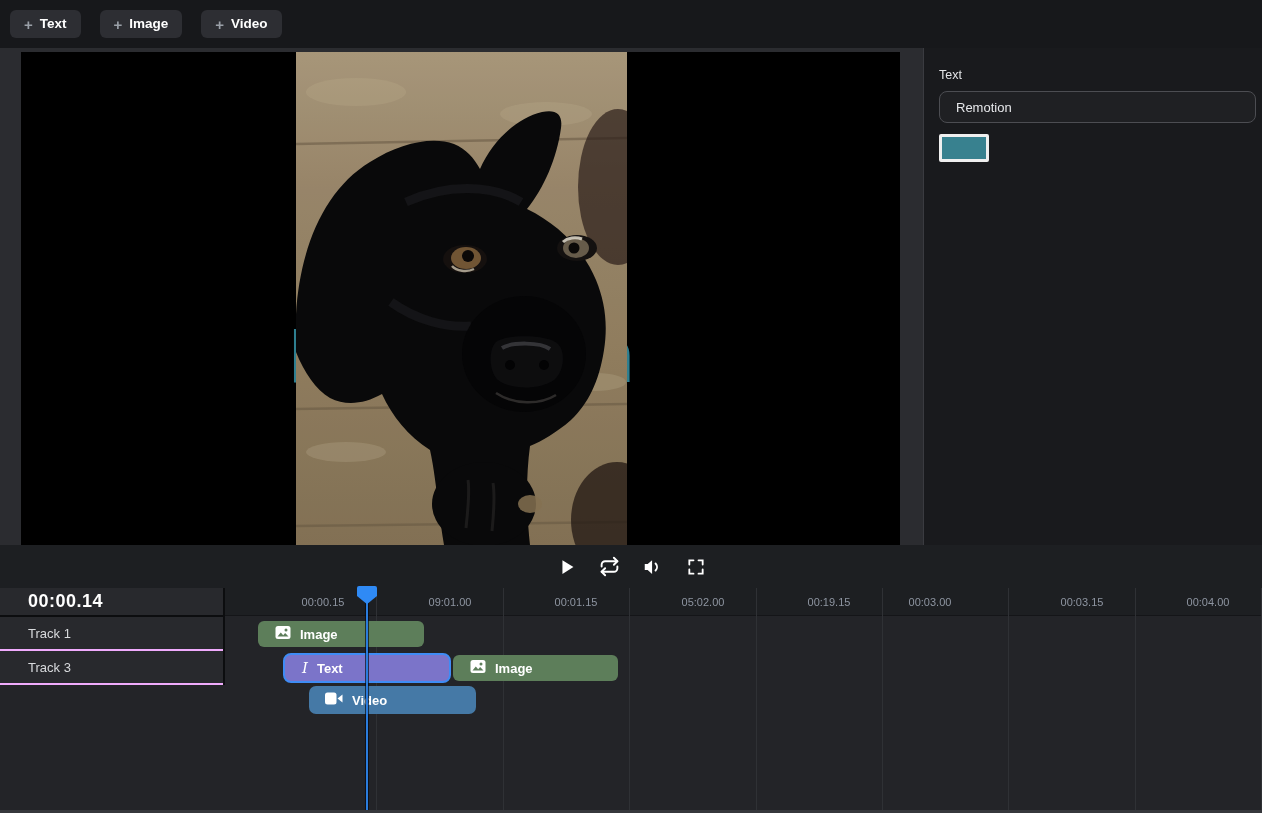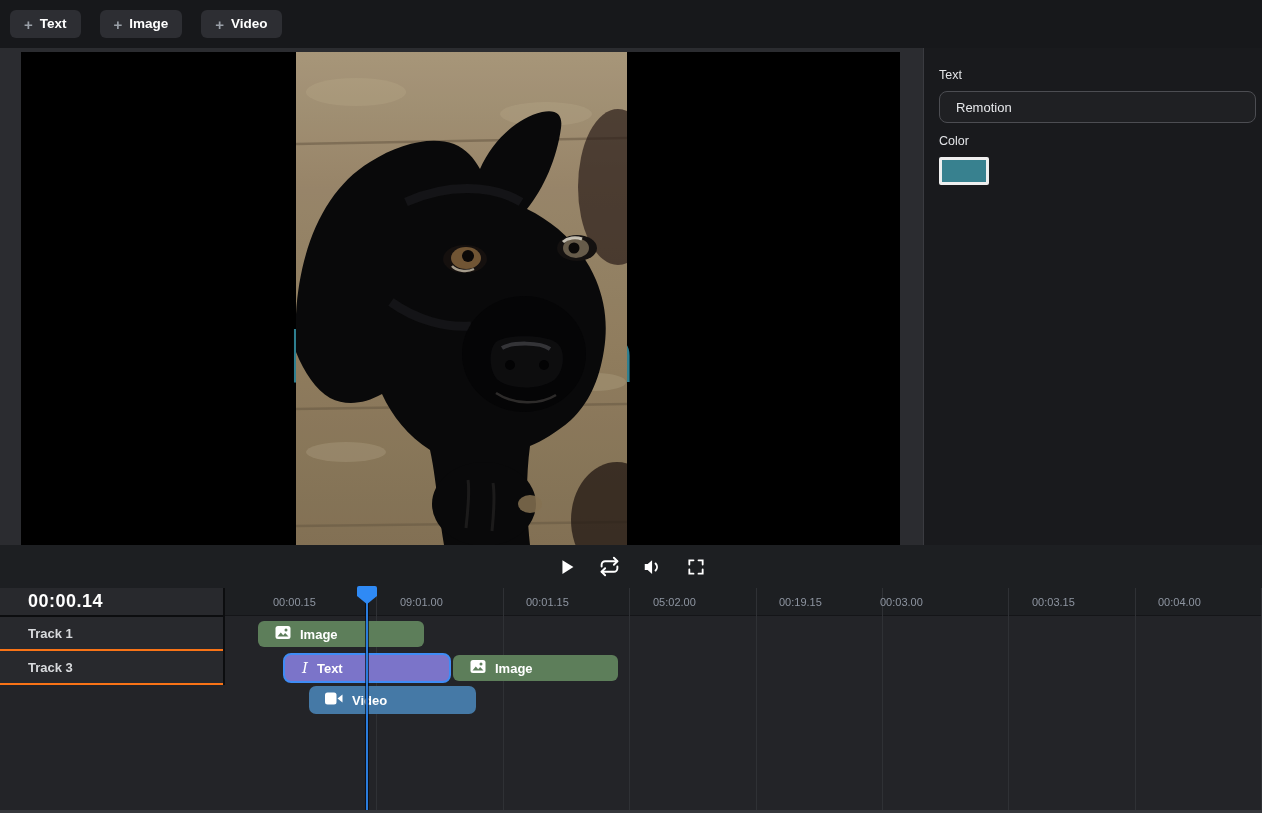--- a/index.html
+++ b/index.html
@@ -37,28 +37,28 @@
                display:flex; align-items:center; justify-content:center; gap:17px; }
   .pb-btn { width:26px; height:26px; background:transparent; border:none; display:flex; align-items:center;
             justify-content:center; cursor:pointer; }
   .pb-btn svg { display:block; }
 
   
   .timeline { position:absolute; left:0; top:588px; width:1262px; height:225px; background:#232428; }
   .ruler-strip { position:absolute; left:0; top:0; width:1262px; height:28px; background:#1d1f22;
                  border-bottom:1px solid #141518; }
   .gridline { position:absolute; top:0; bottom:3px; width:1px; background:#2f3135; }
-  .ruler-label { position:absolute; top:0; height:28px; line-height:28px; width:100px; text-align:left;
+  .ruler-label { position:absolute; top:0; height:28px; line-height:28px; width:100px; text-align:center;
                  color:#8e95a1; font-size:11px; }
 
   .tl-left { position:absolute; left:0; top:0; width:225px; border-right:2px solid #0c0d0f; z-index:5; }
   .tl-timecode { height:29px; background:#28292d; border-bottom:2px solid #0c0d0f; color:#fff;
                  font-size:18px; font-weight:700; letter-spacing:.5px; display:flex; align-items:center; padding-left:28px; }
-  .tl-track { height:34px; background:#28292d; border-bottom:2px solid #f97316; color:#d8dadd;
-              font-size:13px; display:flex; align-items:center; padding-left:28px;font-weight:bold; }
+  .tl-track { height:34px; background:#28292d; border-bottom:2px solid #f0abfc; color:#d8dadd;
+              font-size:13px; display:flex; align-items:center; padding-left:28px; }
 
   .clip { position:absolute; display:flex; align-items:center; gap:9px; border-radius:6px;
           color:#fff; font-size:13px; font-weight:600; cursor:pointer; z-index:3; }
   .clip-t1-image { left:258px; top:33px; width:166px; height:26px; padding-left:17px; }
   .clip-t2-text  { left:283px; top:65px; width:168px; height:30px; padding-left:17px;
                    border:2px solid #3f8cf5; border-radius:8px; }
   .clip-t2-image { left:453px; top:67px; width:165px; height:26px; padding-left:17px; }
   .clip-t3-video { left:309px; top:98px; width:167px; height:28px; padding-left:16px; border-radius:7px; }
   .clip .ticon { font-family:"DejaVu Serif", serif; font-style:italic; font-size:15px; font-weight:400; }
 
@@ -163,21 +163,20 @@
       </svg>
     </div>
 
     <div class="v-divider"></div>
 
     <aside class="inspector">
       <label class="insp-label">Text</label>
       <div class="insp-input-wrap">
         <input class="insp-input" type="text" value="Remotion" style="">
       </div>
-      <label class="insp-label">Color</label>
       <button class="swatch" style="background-color: rgb(56, 129, 143);"></button>
     </aside>
   </div>
 
   <div class="playerbar">
     <button class="pb-btn">
       <span>
         <svg width="22" height="22" viewBox="0 0 24 24">
             <path d="M7 4.5 L19 12 L7 19.5 Z" fill="#fff"></path>
           </svg>

